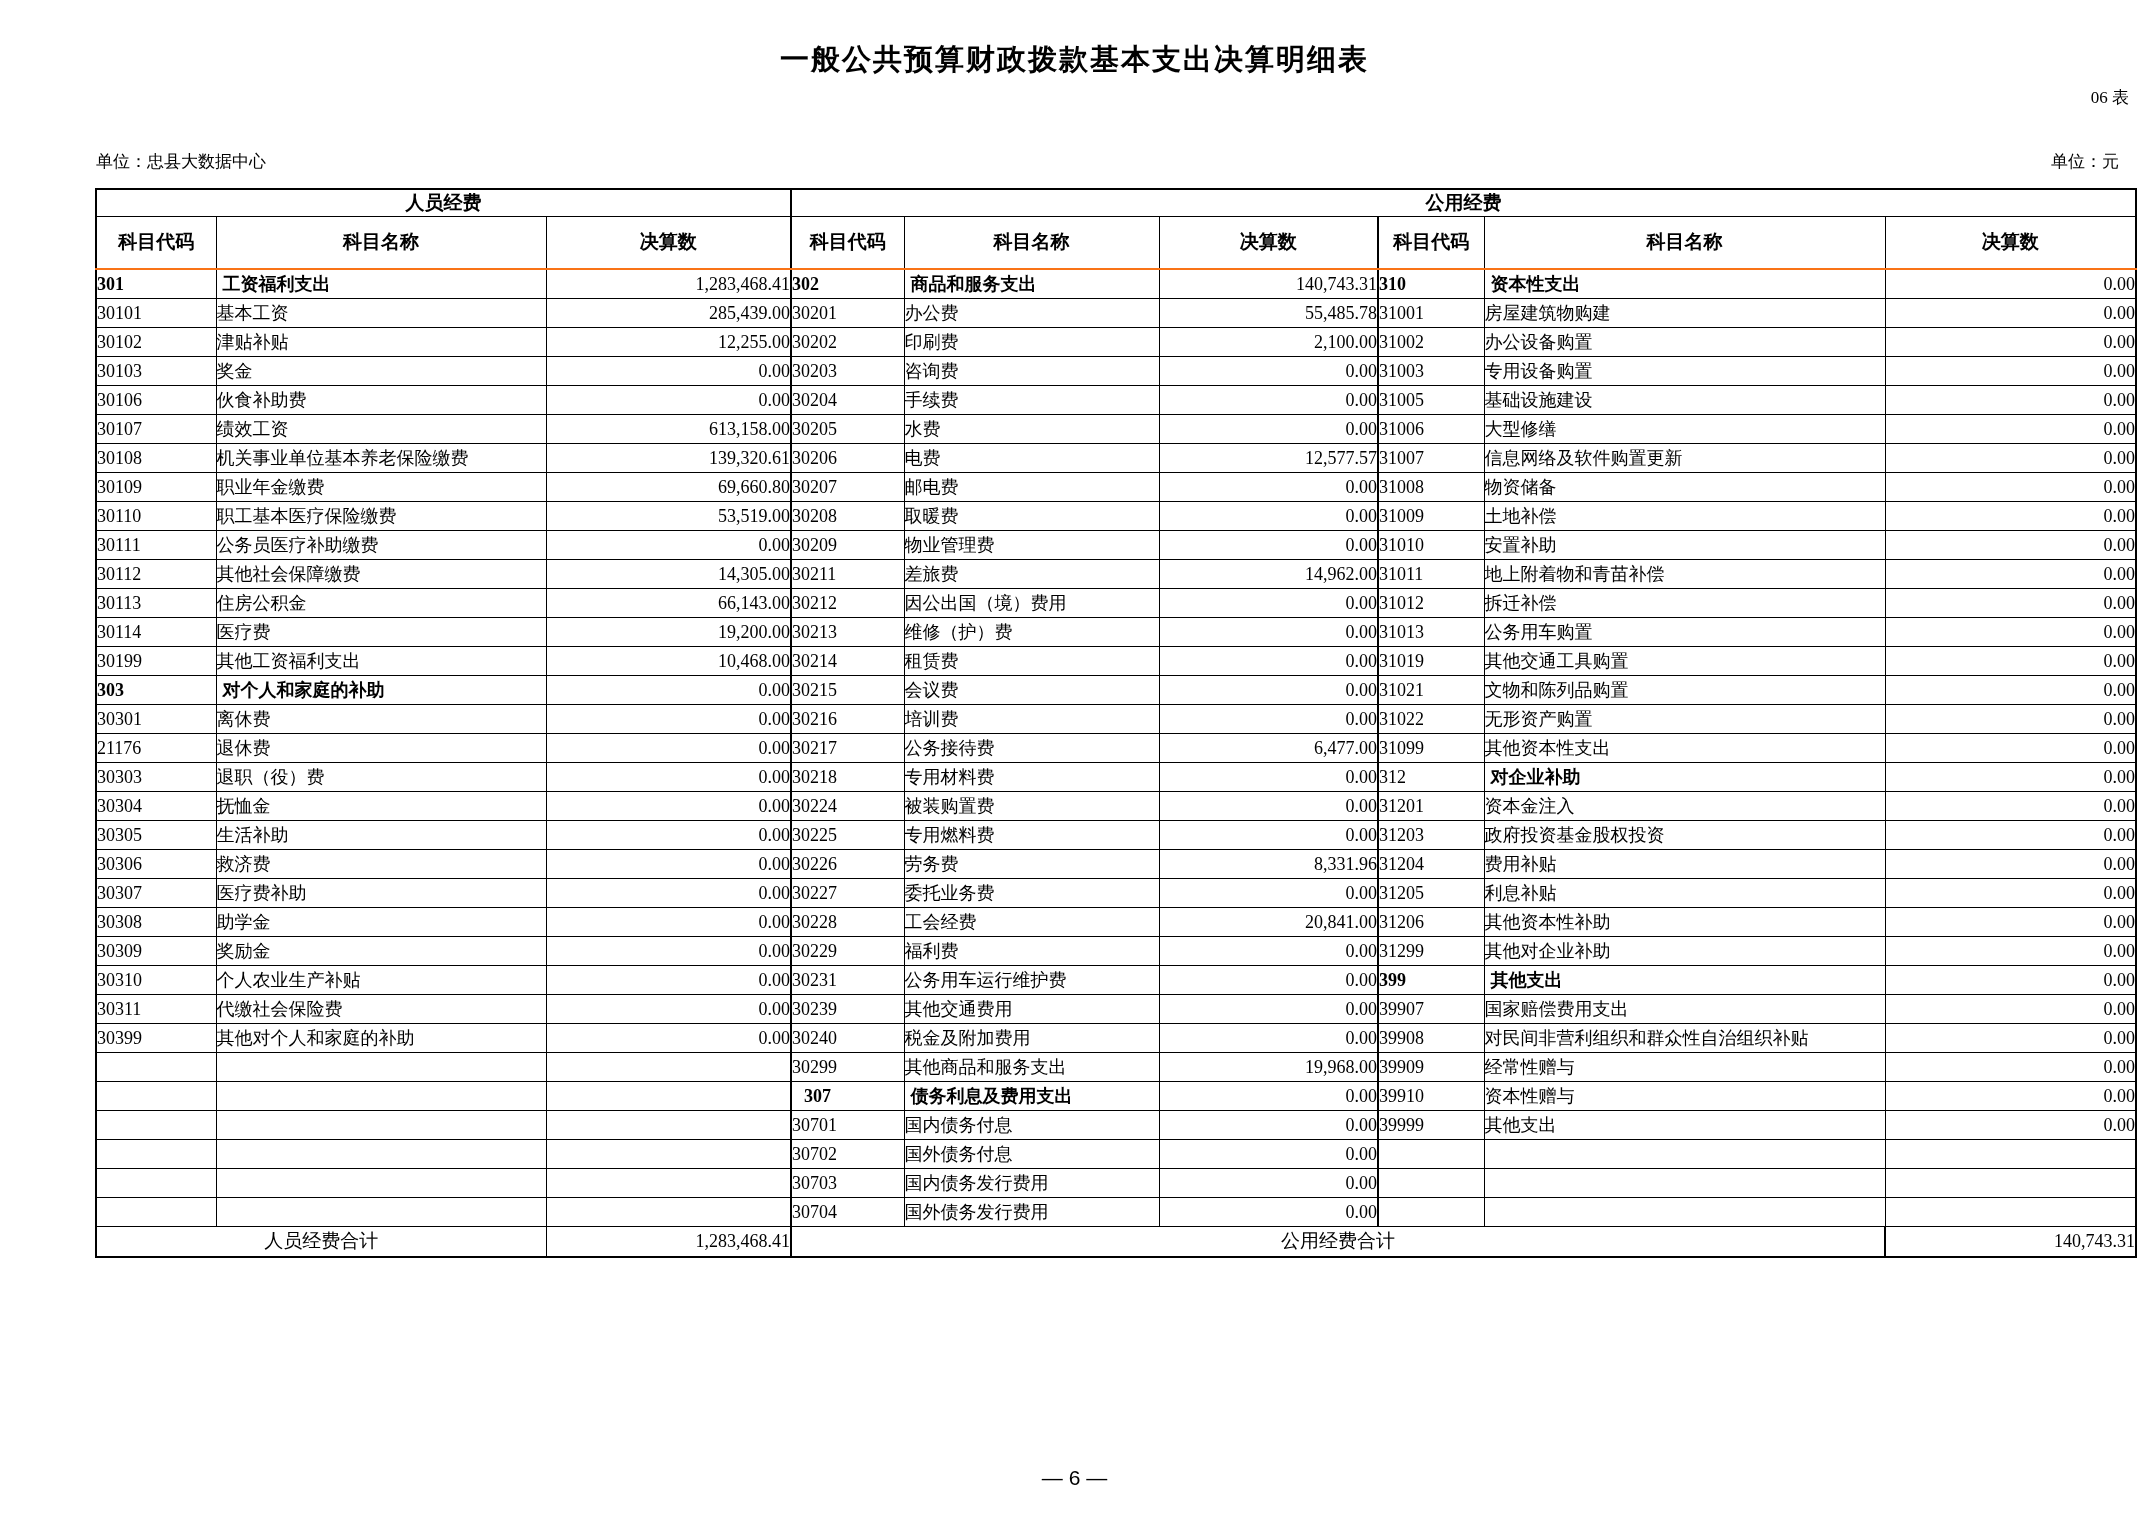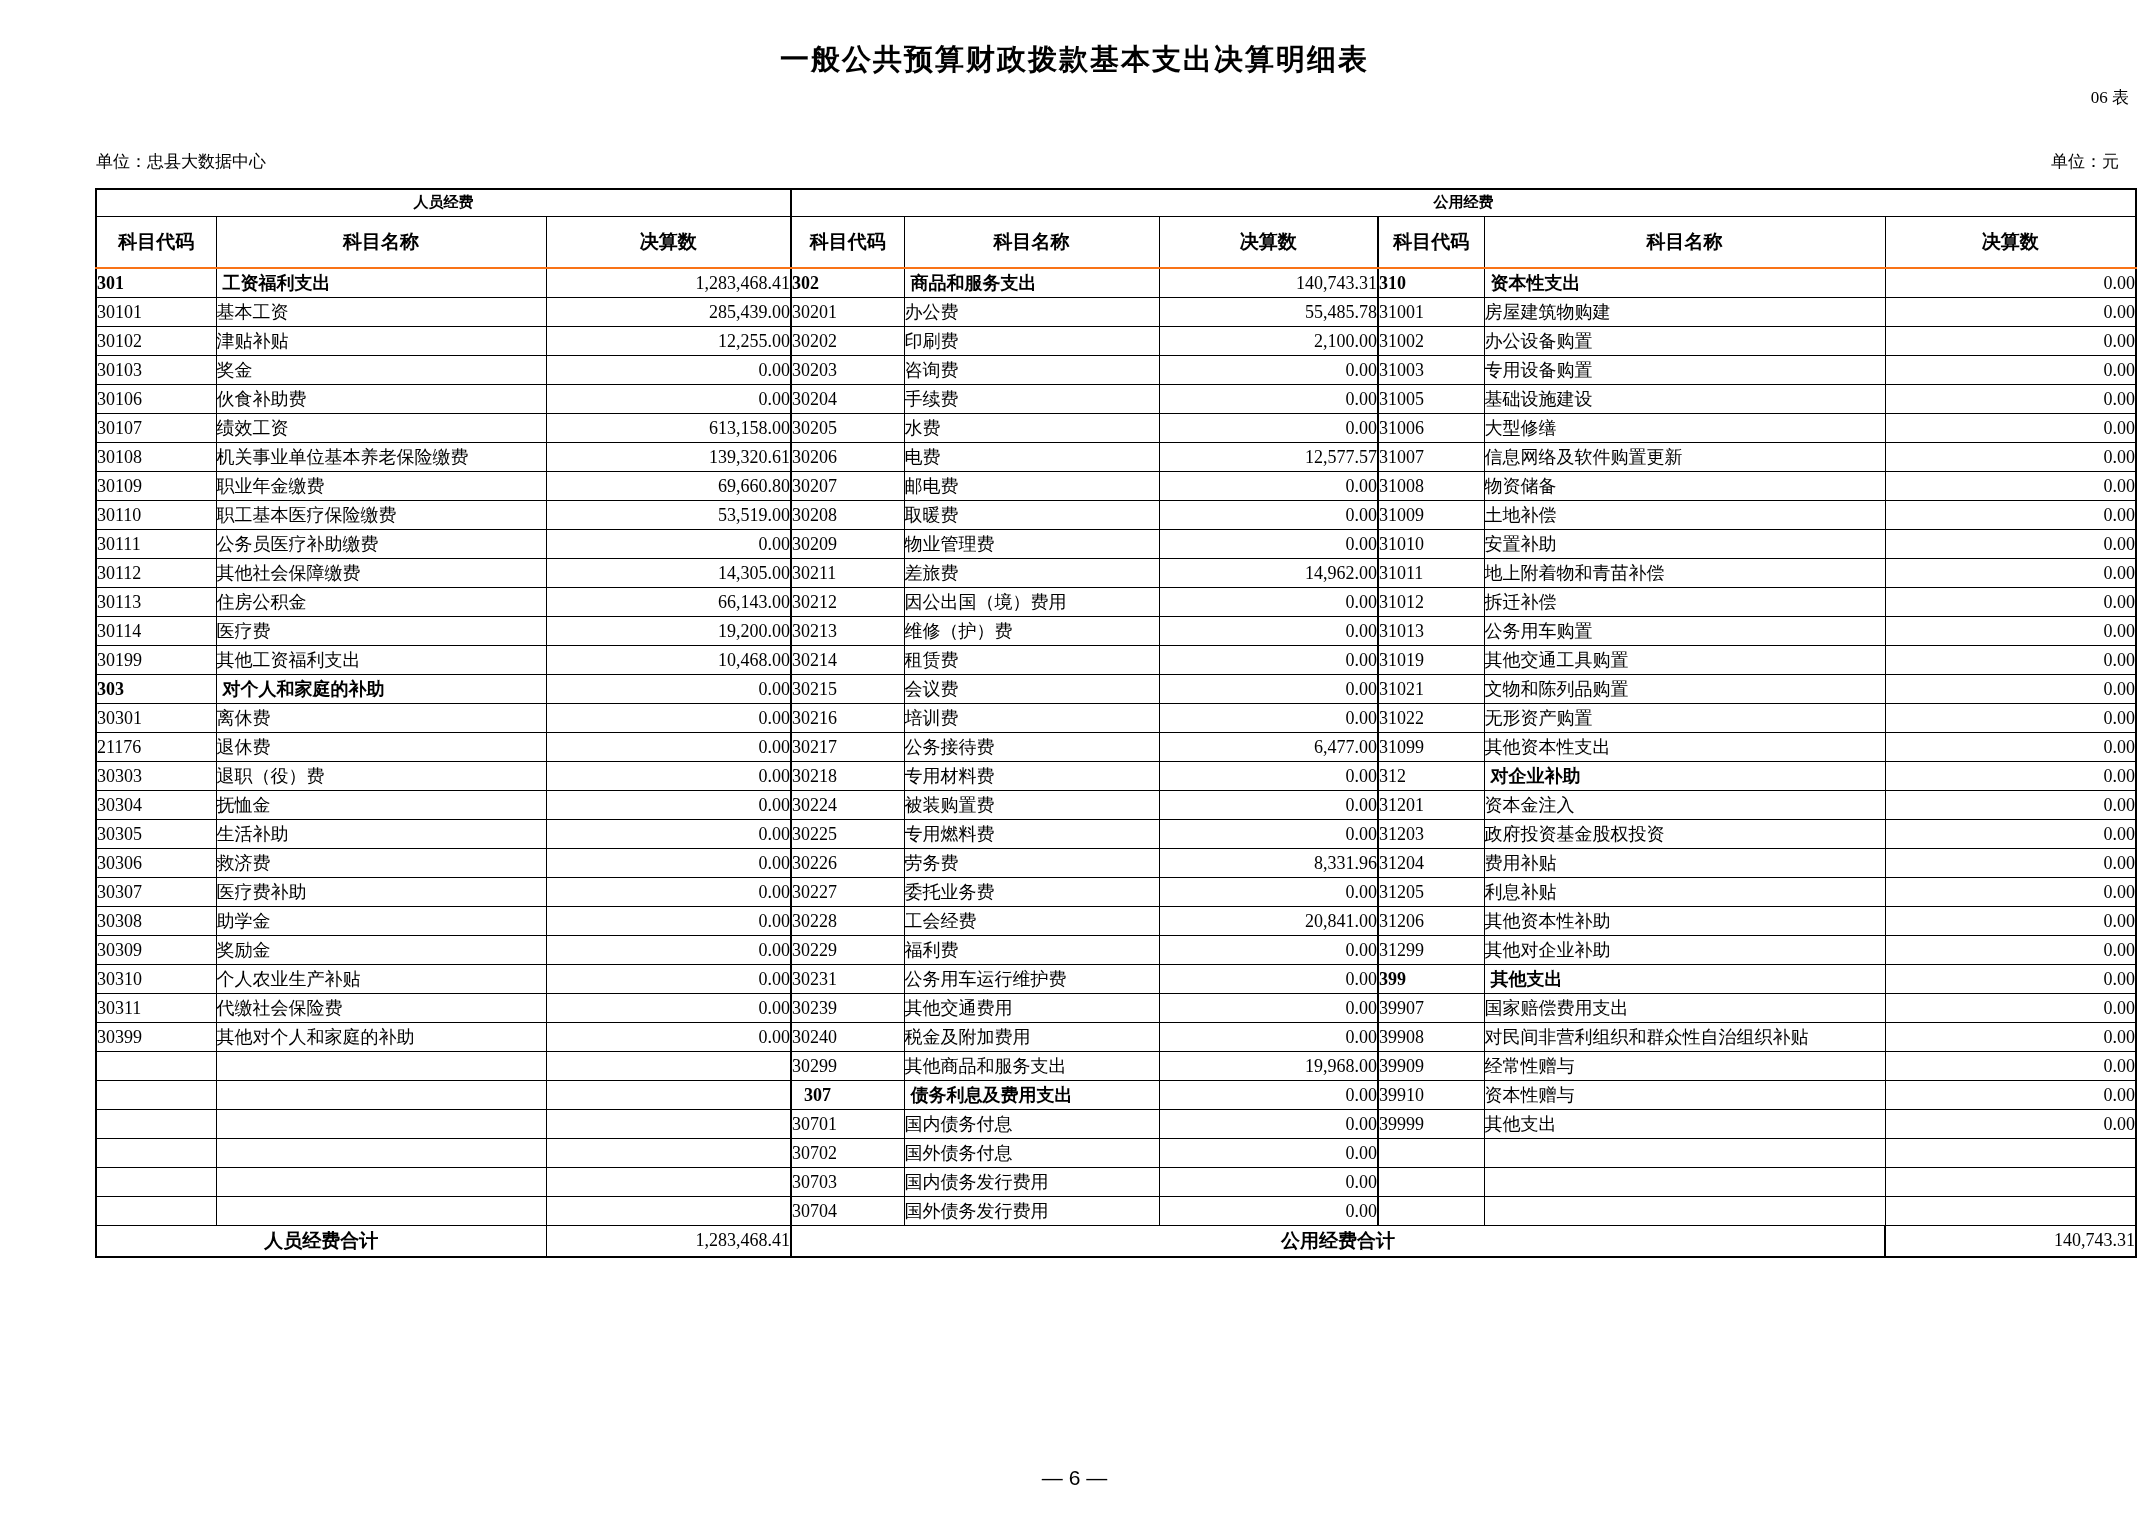--- a/index.html
+++ b/index.html
@@ -15,32 +15,32 @@
   .unit-org{position:absolute;top:150px;left:96px;font-size:17px;}
   .unit-cur{position:absolute;top:150px;right:30px;font-size:17px;}
   table.fin{
     position:absolute;left:95px;top:188px;width:2040px;
     border-collapse:collapse;table-layout:fixed;border:2px solid #000;
   }
   table.fin th,table.fin td{
     border:1px solid #000;box-sizing:border-box;overflow:hidden;
     white-space:nowrap;padding:0;
   }
-  tr.group-header th{height:27px;font-size:15px;font-weight:bold;text-align:center;margin-top:24px;}
+  tr.group-header th{height:27px;font-size:19px;font-weight:bold;text-align:center;margin-top:24px;}
   tr.col-header th{
     height:52px;font-size:19px;font-weight:bold;text-align:center;
     vertical-align:middle;border-bottom:2px solid #f97316;
   }
   tbody td{height:29px;font-size:18px;line-height:28px;}
   td.code{padding-left:9px;text-align:left;}
   td.name{padding-left:44px;text-align:left;}
   td.val{padding-right:9px;text-align:right;}
   .b2{border-left:2px solid #000 !important;}
   tfoot td{height:31px;border-top:2px solid #000;}
-  td.total-label{font-size:19px;font-weight:bold;text-align:center;}
+  td.total-label{font-size:19px;font-weight:normal;text-align:center;}
   td.total-val{font-size:18px;}
   .page-no{
     position:absolute;top:1466px;left:0;width:2149px;text-align:center;
     font-size:21px;font-family:"Liberation Sans","DejaVu Sans",sans-serif;
   }
 </style>
 </head>
 <body>
 
 <div class="title">一般公共预算财政拨款基本支出决算明细表</div>

